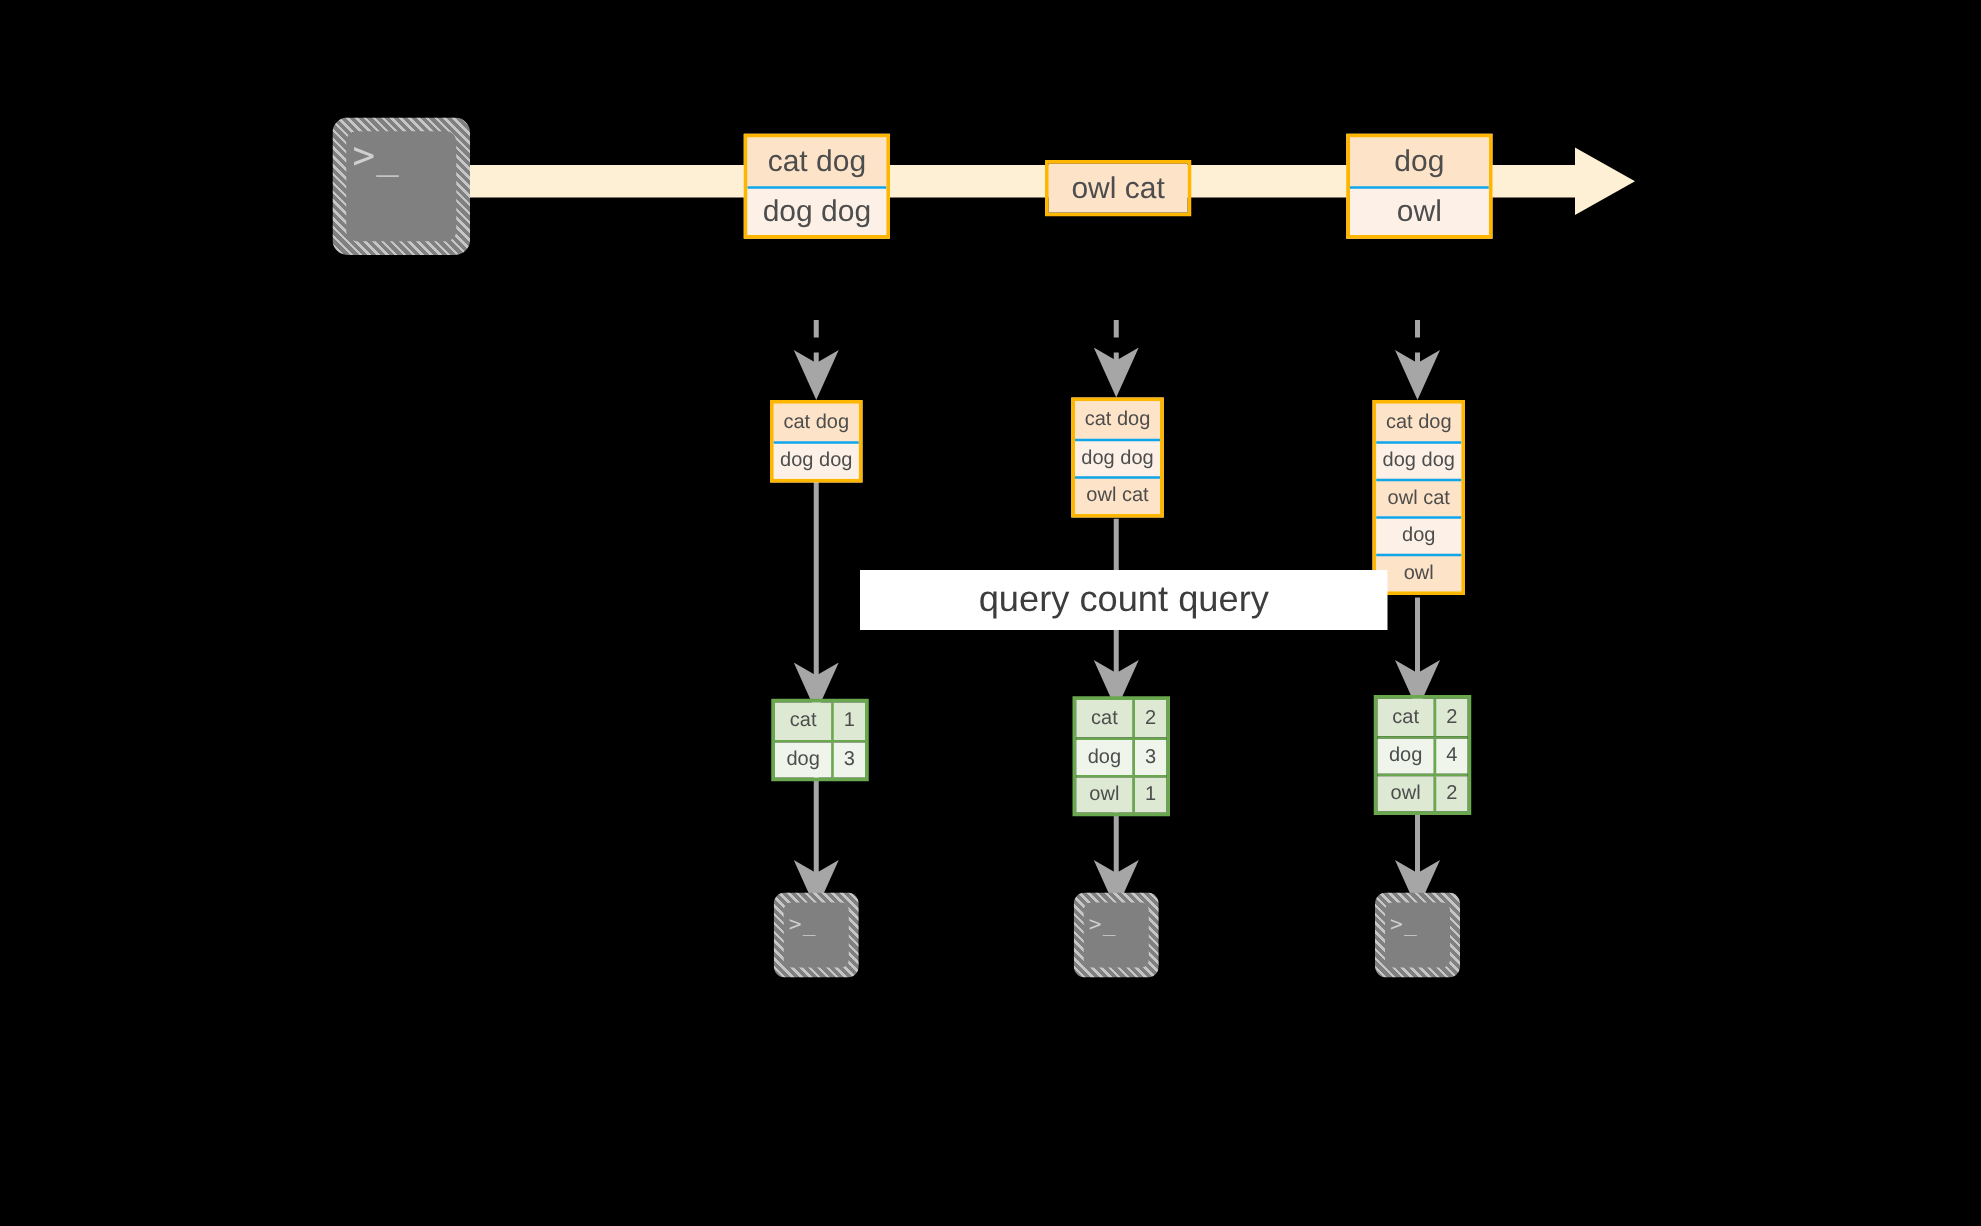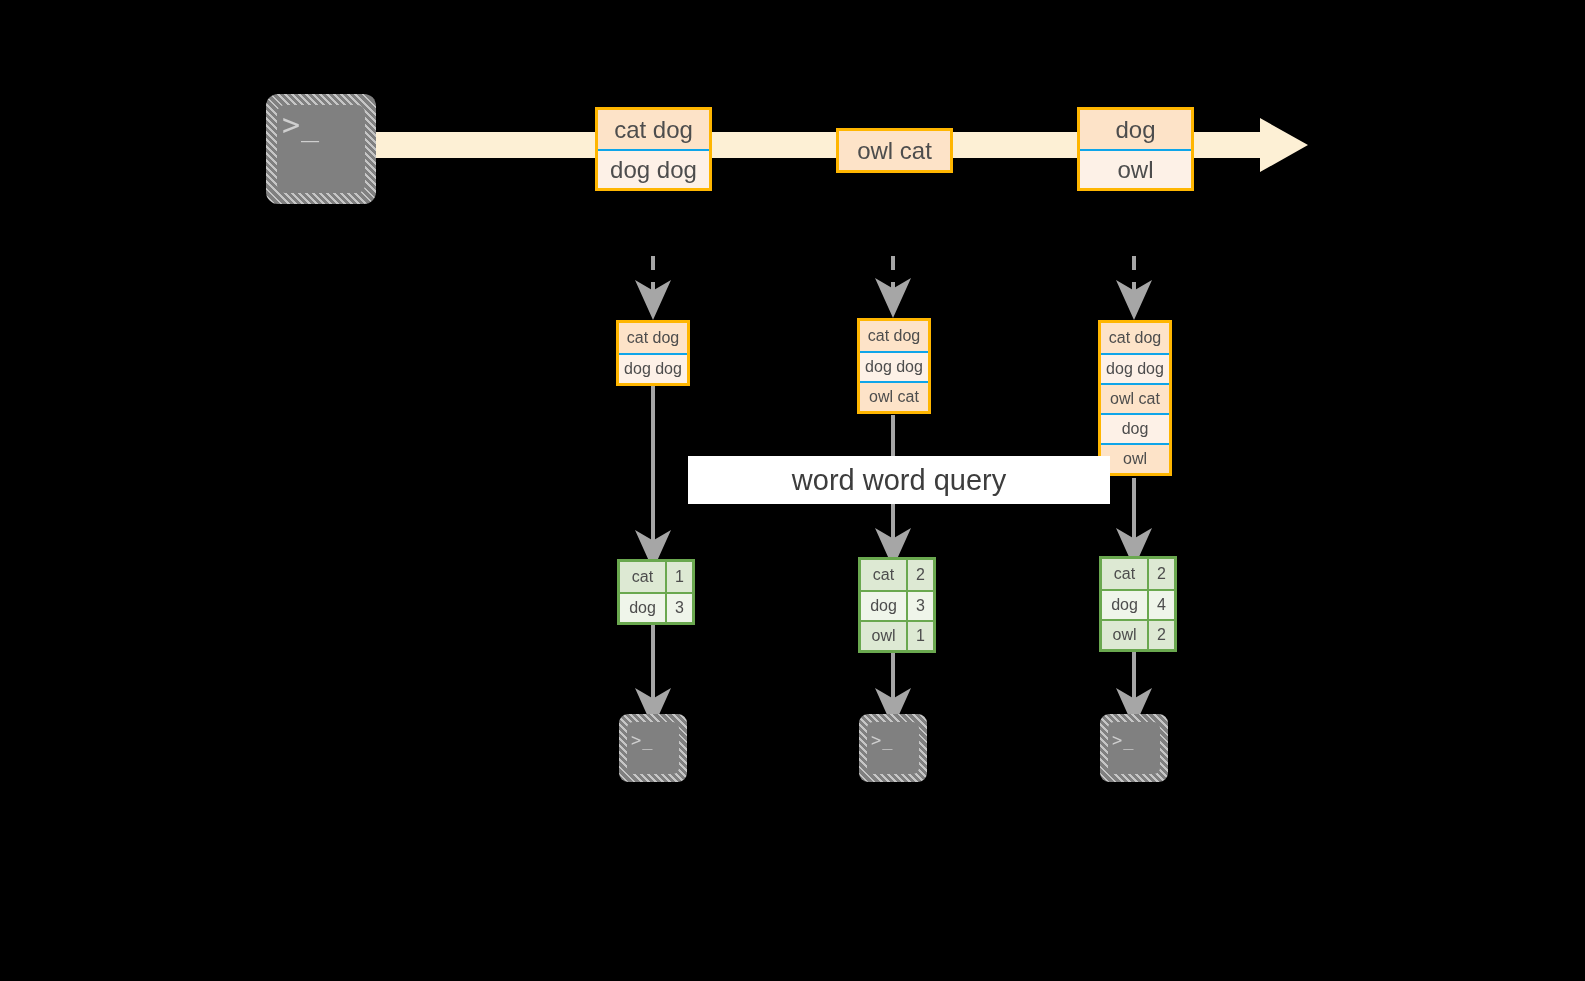--- a/index.html
+++ b/index.html
@@ -225,16 +225,16 @@
       <div class="cell count">2</div>
     </div>
   </div>
 
   <div class="terminal small" style="left:1100px; top:714px;">
     <div class="inner"></div>
     <div class="prompt">&gt;_</div>
   </div>
 
   <div class="query-label">
-    <span>word word query</span>
+    <span>query count query</span>
   </div>
 
 </div>
 
 </body></html>

